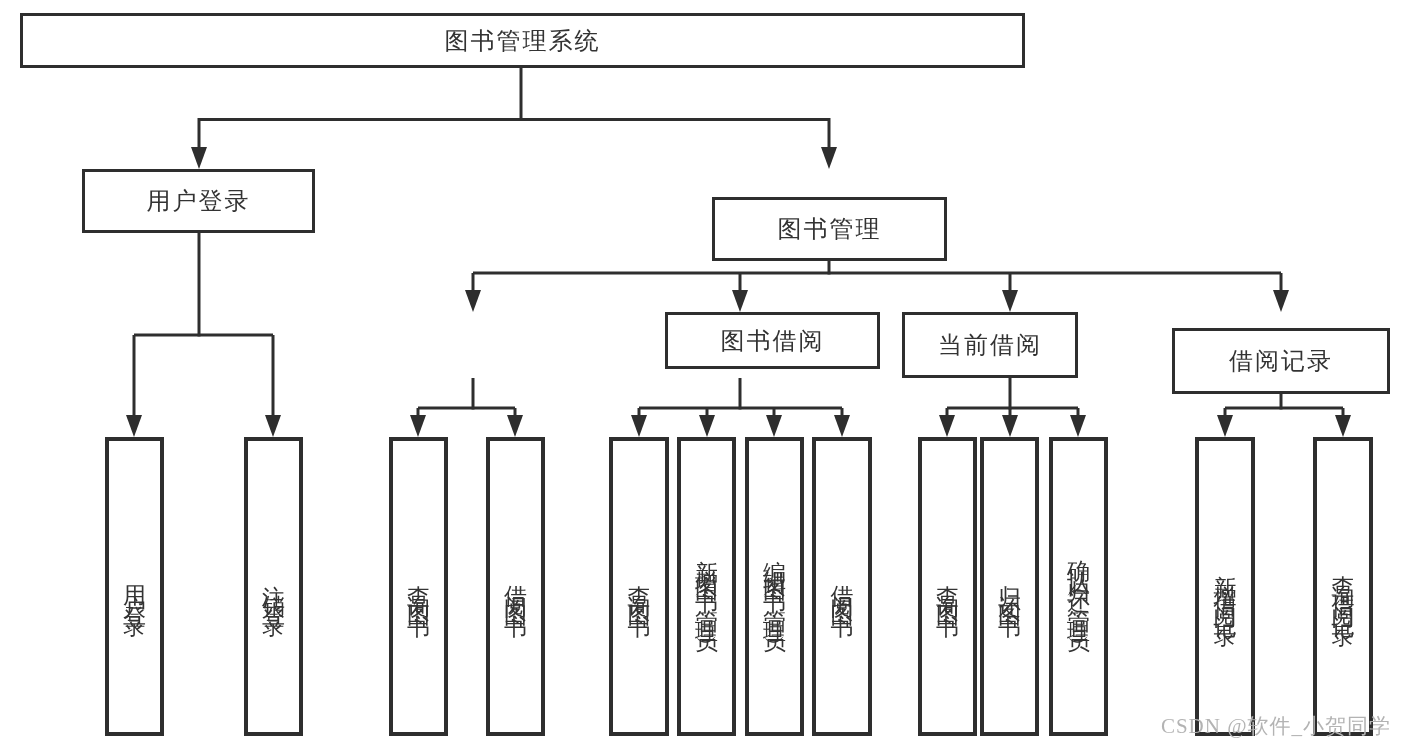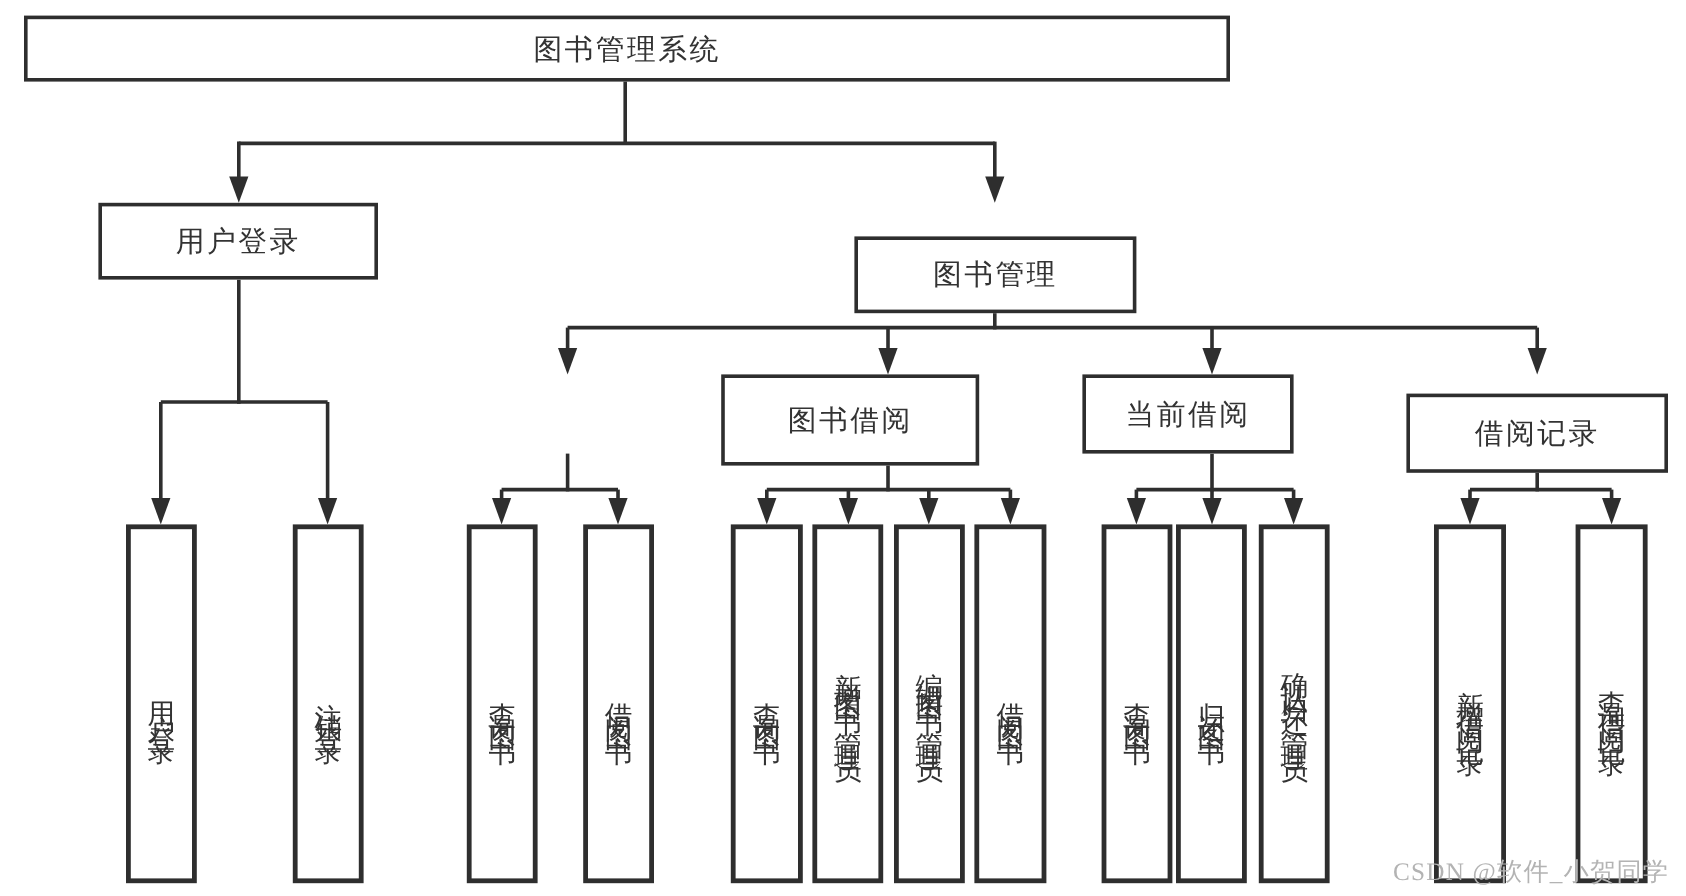--- a/index.html
+++ b/index.html
@@ -50,21 +50,21 @@
     text-orientation: mixed;
     letter-spacing: 10px;
     line-height: 1;
     white-space: nowrap;
   }
   
   #n-root   { left: 20px;  top: 13px;  width: 1005px; height: 55px; }
   #n-login  { left: 82px;  top: 169px; width: 233px;  height: 64px; }
   #n-mgmt   { left: 712px; top: 169px; width: 235px;  height: 64px; margin-top: 28px; }
   #n-newrec { left: 362px; top: 312px; width: 222px;  height: 66px; }
-  #n-borrow { left: 601px; top: 312px; width: 215px;  height: 76px; }
+  #n-borrow { left: 665px; top: 312px; width: 215px;  height: 57px; }
   #n-curr   { left: 902px; top: 312px; width: 176px;  height: 66px; }
   #n-record { left: 1172px;top: 312px; width: 218px;  height: 66px; margin-top: 16px; }
   #l-1  { left: 105px;  top: 437px; width: 59px; height: 299px; }
   #l-2  { left: 244px;  top: 437px; width: 59px; height: 299px; }
   #l-3  { left: 389px;  top: 437px; width: 59px; height: 299px; }
   #l-4  { left: 486px;  top: 437px; width: 59px; height: 299px; }
   #l-5  { left: 609px;  top: 437px; width: 60px; height: 299px; }
   #l-6  { left: 677px;  top: 437px; width: 59px; height: 299px; }
   #l-7  { left: 745px;  top: 437px; width: 59px; height: 299px; }
   #l-8  { left: 812px;  top: 437px; width: 60px; height: 299px; }

